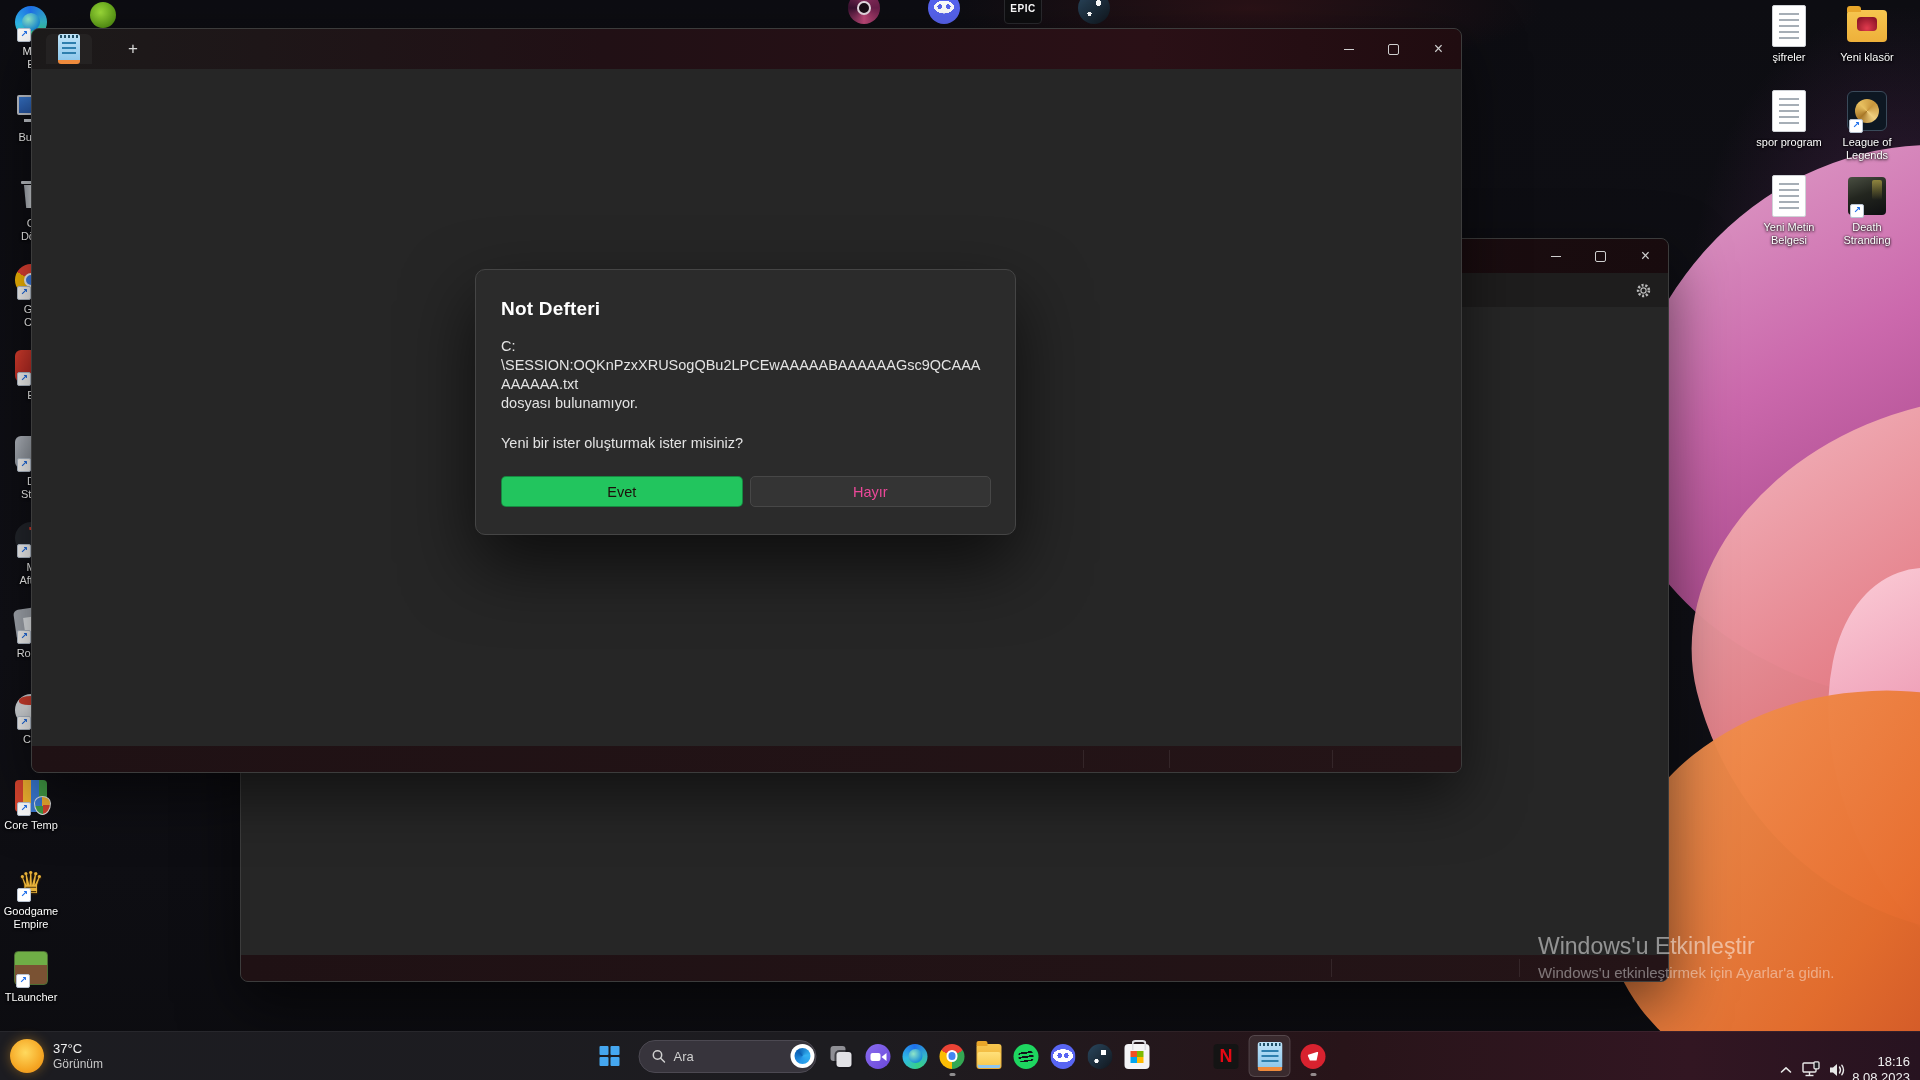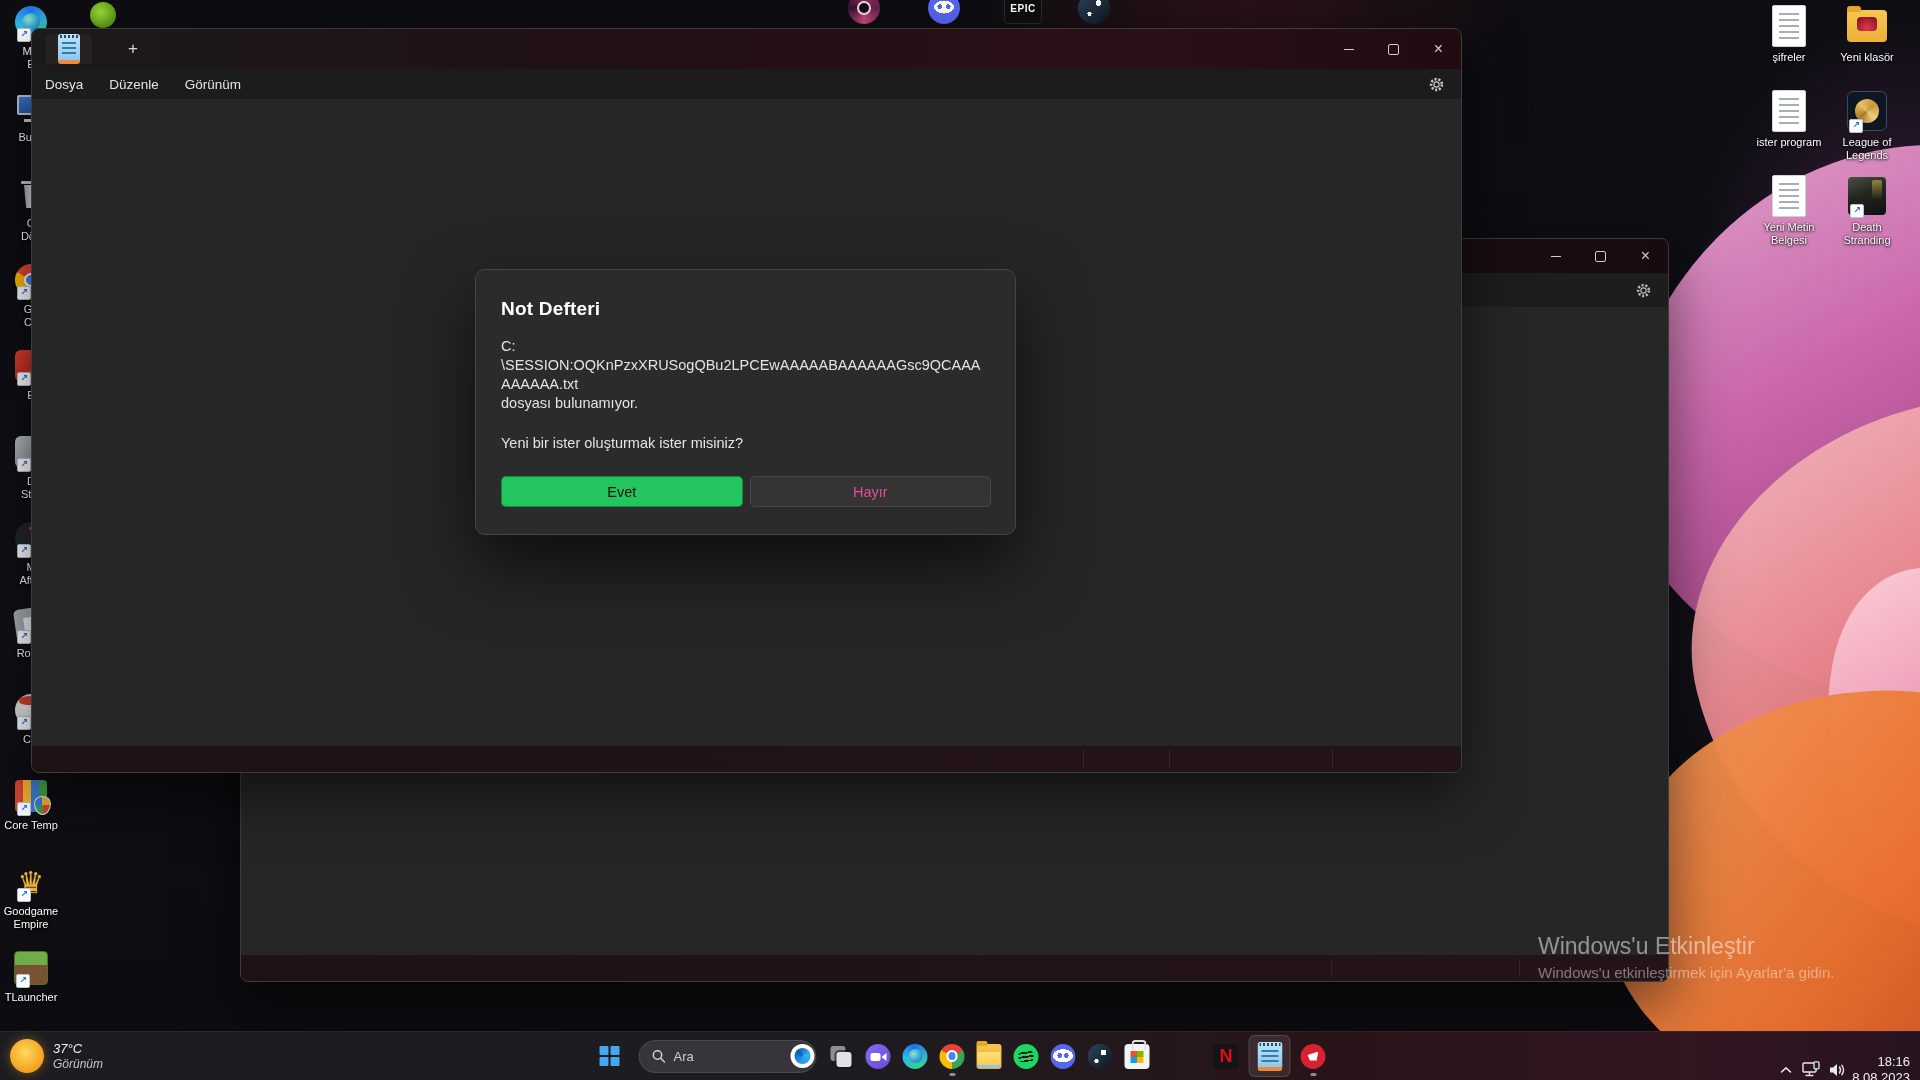--- a/index.html
+++ b/index.html
@@ -180,21 +180,21 @@
   #watermark .wm2{font-size:15px;color:rgba(255,255,255,.42);margin-top:4px;}
 
   
   #taskbar{position:absolute;left:0;right:0;bottom:0;height:48px;z-index:10;
     background:linear-gradient(90deg,#1c1c21 0%,#1d1c20 45%,#281419 70%,#321622 88%,#271320 100%);
     border-top:1px solid rgba(255,255,255,.05);}
   .tb-left{position:absolute;left:10px;top:0;bottom:0;display:flex;align-items:center;gap:9px;}
   .sun{width:34px;height:34px;border-radius:50%;
     background:radial-gradient(circle at 45% 40%,#ffd95e,#f5a623 62%,#e8891a);
     box-shadow:0 0 12px rgba(245,166,35,.4);}
-  .weather-text{display:flex;flex-direction:column;justify-content:center;font-style:italic;}
+  .weather-text{display:flex;flex-direction:column;justify-content:center;}
   .weather-temp{font-size:13px;color:#f0f0f0;line-height:16px;}
   .weather-cond{font-size:12px;color:#c8c8c8;line-height:15px;}
   .tb-center{position:absolute;left:50%;top:0;bottom:0;transform:translateX(-50%);
     display:flex;align-items:center;}
   .start-btn{width:42px;height:42px;display:flex;align-items:center;justify-content:center;border-radius:6px;}
   .win-logo{width:20px;height:20px;display:grid;grid-template-columns:1fr 1fr;gap:2px;}
   .win-logo span{background:#45a7f0;border-radius:1px;}
   .search-pill{margin-left:8px;width:178px;height:33px;border-radius:17px;background:#37343c;
     border:1px solid #4c4952;display:flex;align-items:center;padding:0 1px 0 12px;gap:8px;box-sizing:border-box;}
   .search-text{flex:1;font-size:13px;color:#cfcfcf;}
@@ -361,21 +361,21 @@
         </div>
         <div class="di-label">
           <div>Yeni klasör</div>
         </div>
       </div>
       <div class="desk-icon">
         <div class="di-glyph">
           <span class="gi i-txt"></span>
         </div>
         <div class="di-label">
-          <div>ister program</div>
+          <div>spor program</div>
         </div>
       </div>
       <div class="desk-icon">
         <div class="di-glyph">
           <span class="gi i-lol"></span>
           <span class="sc-badge">↗</span>
         </div>
         <div class="di-label">
           <div>League of</div>
           <div>Legends</div>
@@ -466,38 +466,20 @@
             <span class="mini"></span>
           </div>
         <div class="cap">
             <span class="maxi"></span>
           </div>
         <div class="cap">
             <span class="clos">×</span>
           </div>
       </div>
     </div>
-    <div class="np-menubar">
-
-      <div class="gear">
-        <svg width="17" height="17" viewBox="0 0 17 17">
-            <circle cx="8.5" cy="8.5" r="5.4" fill="none" stroke="#c8c8c8" stroke-width="2.6" stroke-dasharray="2.1 1.7"></circle>
-            <circle cx="8.5" cy="8.5" r="2.6" fill="#1d1c1c" stroke="#c8c8c8" stroke-width="1.2"></circle>
-          </svg>
-      </div>
-    <div class="menu-item">
-          <span>Dosya</span>
-        </div>
-        <div class="menu-item">
-          <span>Düzenle</span>
-        </div>
-        <div class="menu-item">
-          <span>Görünüm</span>
-        </div>
-      </div>
     <div class="np-body"></div>
     <div class="np-statusbar">
       <span class="sb-div"></span>
       <span class="sb-div"></span>
       <span class="sb-div"></span>
     </div>
   </div>
 
   <div id="dialog">
     <h1>Not Defteri</h1>

